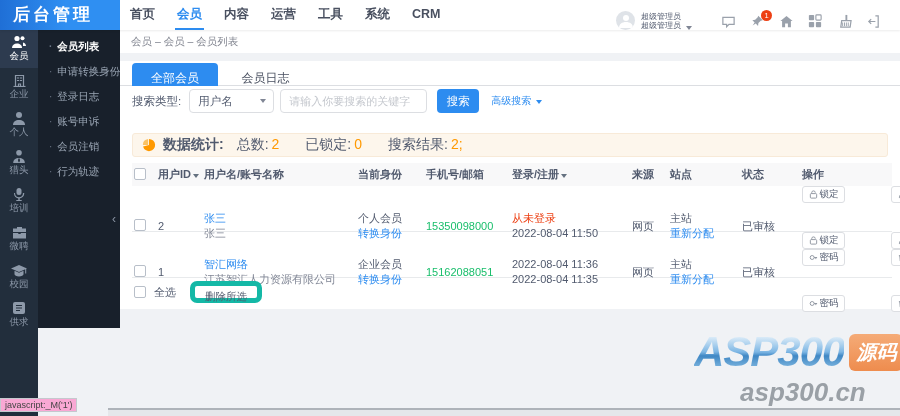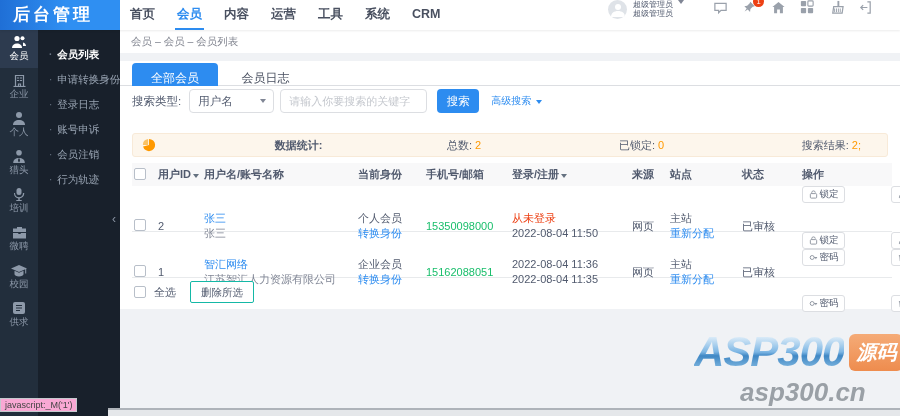--- a/index.html
+++ b/index.html
@@ -4,35 +4,35 @@
 <style>
 * { margin:0; padding:0; box-sizing:border-box; }
 html,body { width:900px; height:416px; overflow:hidden; font-family:"Liberation Sans","DejaVu Sans",sans-serif; background:#f0f2f5; }
 
 #topbar { position:absolute; left:0; top:0; width:900px; height:30px; background:#fff; box-shadow:0 1px 2px rgba(0,0,0,.08); z-index:5; }
 #logo { position:absolute; left:0; top:0; width:120px; height:30px; background:linear-gradient(90deg,#1f6fd6,#2f8ff2 55%); color:#fff; font-size:17px; font-weight:bold; line-height:30px; padding-left:13px; letter-spacing:3px; }
 #topnav { position:absolute; left:119px; top:0; height:30px; display:flex; }
 .nav-item { padding:0 11px; line-height:28px; font-size:12.5px; color:#495060; position:relative; cursor:pointer;font-weight:bold; }
 .nav-item.active { color:#2d8cf0; }
 .nav-item.active::after { content:""; position:absolute; left:9px; right:9px; bottom:0; height:2px; background:#2d8cf0; }
-#userarea { position:absolute; right:12px; top:0; height:30px; display:flex; align-items:flex-start; }
+#userarea { position:absolute; right:4px; top:0; height:30px; display:flex; align-items:flex-end; }
 #avatar { width:19px; height:19px; border-radius:50%; background:#dfe3e8; position:relative; overflow:hidden; }
 #avatar svg { position:absolute; left:2.5px; top:2px; }
 #username { margin-left:6px; font-size:8px; line-height:9px; color:#515a6e; }
 .caret { display:inline-block; width:0; height:0; border-left:3.5px solid transparent; border-right:3.5px solid transparent; border-top:4px solid #808695; margin-left:5px; }
 #topicons { display:flex; align-items:center; margin-left:16px; margin-right:14px; }
 .topicon { width:16px; height:16px; margin-left:13px; position:relative; color:#9aa1ab; }
 .badge { position:absolute; top:-4px; right:-6px; min-width:11px; height:11px; border-radius:6px; background:#ed4014; color:#fff; font-size:7.5px; line-height:11px; text-align:center; padding:0 2px; }
 
 #side-icons { position:absolute; left:0; top:30px; width:38px; height:386px; background:#222e3c; z-index:4; }
 .mod { height:38px; display:flex; flex-direction:column; align-items:center; justify-content:center; color:#8d99a9; cursor:pointer; }
 .mod.active { background:#2d3b4f; color:#fff; }
 .mod svg { display:block; }
 .mod .mlabel { font-size:9.5px; margin-top:1px; }
-#side-sub { position:absolute; left:38px; top:30px; width:82px; height:386px; background:#18202b; z-index:4; padding-top:12px; }
+#side-sub { position:absolute; left:38px; top:30px; width:82px; height:298px; background:#18202b; z-index:4; padding-top:4px; }
 .sub-item { height:25px; line-height:25px; font-size:10.5px; color:#9aa5b4; padding-left:11px; cursor:pointer; white-space:nowrap; }
 .sub-item .dot { color:#6a7585; margin-right:5px; font-size:10px; }
 .sub-item.active { color:#fff; font-weight:bold; }
 #collapse { position:absolute; left:112px; top:212px; color:#8a94a3; font-size:12px; z-index:5; }
 
 #crumbbar { position:absolute; left:120px; top:30px; width:780px; height:23px; background:#fff; }
 #crumb { font-size:10.5px; color:#80848f; line-height:23px; padding-left:11px; }
 #card { position:absolute; left:120px; top:61px; width:780px; height:248px; background:#fff; }
 
 #tabrow { position:absolute; left:0; top:2px; width:780px; height:23px; border-bottom:1px solid #dcdee2; }
@@ -41,21 +41,21 @@
 
 #searchrow { position:absolute; left:12px; top:28px; height:24px; display:flex; align-items:center; }
 #searchlabel { font-size:11.5px; color:#515a6e; margin-right:8px; }
 #typesel { width:85px; height:24px; border:1px solid #dcdee2; border-radius:4px; background:#fff; font-size:11.5px; color:#515a6e; line-height:22px; padding-left:8px; position:relative; cursor:pointer; }
 #typesel .caret { position:absolute; right:7px; top:9px; }
 #kwinput { width:147px; height:24px; border:1px solid #dcdee2; border-radius:4px; margin-left:6px; font-size:11px; color:#c5c8ce; line-height:22px; padding-left:8px; background:#fff; }
 #searchbtn { width:42px; height:24px; background:#2d8cf0; border-radius:4px; color:#fff; font-size:11.5px; text-align:center; line-height:24px; margin-left:10px; cursor:pointer; }
 #advsearch { font-size:10px; color:#2d8cf0; margin-left:12px; cursor:pointer; }
 #advsearch .caret { border-top-color:#2d8cf0; }
 
-#stats { position:absolute; left:12px; top:72px; width:756px; height:24px; background:#fdf6ec; border:1px solid #f8ead8; border-radius:3px; display:flex; align-items:center; font-size:11px; color:#515a6e;justify-content:space-between; }
+#stats { position:absolute; left:12px; top:72px; width:756px; height:24px; background:#fdf6ec; border:1px solid #f8ead8; border-radius:3px; display:flex; align-items:center; font-size:14px; color:#515a6e; }
 #stats .pie { margin:0 7px 0 9px; }
 #stats b { font-weight:bold; margin-right:13px; }
 .stat-item { margin-right:26px; }
 .stat-val { color:#ff9900; margin-left:3px; }
 
 #tbl { position:absolute; left:12px; top:102px; width:760px; }
 .trow { display:grid; grid-template-columns:26px 46px 154px 68px 86px 120px 38px 72px 60px 90px; align-items:center; }
 #thead { height:23px; background:#f8f8f9; font-size:11px; font-weight:bold; color:#515a6e; }
 .cell { padding-right:4px; white-space:nowrap; }
 .body-row { height:46px; border-bottom:1px solid #e8eaec; font-size:11px; color:#515a6e; }
@@ -66,21 +66,21 @@
 .gray { color:#808695; }
 .cbx { width:12px; height:12px; border:1px solid #b8bfc9; border-radius:2px; background:#fff; display:inline-block; margin-left:2px; }
 .hcaret { display:inline-block; width:0; height:0; border-left:3px solid transparent; border-right:3px solid transparent; border-top:4px solid #657180; margin-left:2px; }
 
 .ops { display:grid; grid-template-columns:43px 43px; grid-gap:4px;gap:46px; }
 .opbtn { height:17px; border:1px solid #dcdee2; border-radius:3px; background:#fff; font-size:9.5px; color:#515a6e; display:flex; align-items:center; justify-content:center; cursor:pointer; }
 .opbtn svg { margin-right:2px; }
 
 #footrow { position:absolute; left:12px; top:219px; height:24px; display:flex; align-items:center; }
 #selall { font-size:11px; color:#515a6e; margin-left:8px; }
-#delbtn { margin-left:14px; height:22px; border:1px solid #14b8a6; border-radius:2px; background:#fff; font-size:10.5px; color:#515a6e; padding:0 10px; line-height:20px; cursor:pointer; }
+#delbtn { margin-left:14px; height:22px; border:5px solid #14b8a6; border-radius:7px; background:#fff; font-size:10.5px; color:#515a6e; padding:0 10px; line-height:20px; cursor:pointer; }
 
 #wm { position:absolute; left:694px; top:328px; width:210px; }
 #wm-line1 { display:flex; align-items:center; }
 #wm-asp { font-size:42px; font-weight:bold; font-style:italic; background:linear-gradient(180deg,#eef6fc 12%,#7db6e4 50%,#3f87c4 58%,#a5d3f0); -webkit-background-clip:text; background-clip:text; color:transparent; letter-spacing:-1px; }
 #wm-badge { background:linear-gradient(180deg,#f5ab77,#ee8c4e); color:#fff; font-size:20px; font-style:italic; font-weight:bold; border-radius:6px; padding:5px 7px; margin-left:5px; }
 #wm-domain { font-size:26px; font-weight:bold; font-style:italic; color:#9aa0a6; margin:1px 0 0 46px; }
 
 #botline { position:absolute; left:108px; top:408px; width:792px; height:2px; background:#aeb3b9; z-index:6; }
 #botarea { position:absolute; left:108px; top:410px; width:792px; height:6px; background:#e5e7ea; z-index:6; }
 #tooltip { position:absolute; left:0px; top:398px; background:#f9a8d4; border:1px solid #c4c9ce; font-size:9px; color:#444; padding:1px 4px; z-index:7; }

